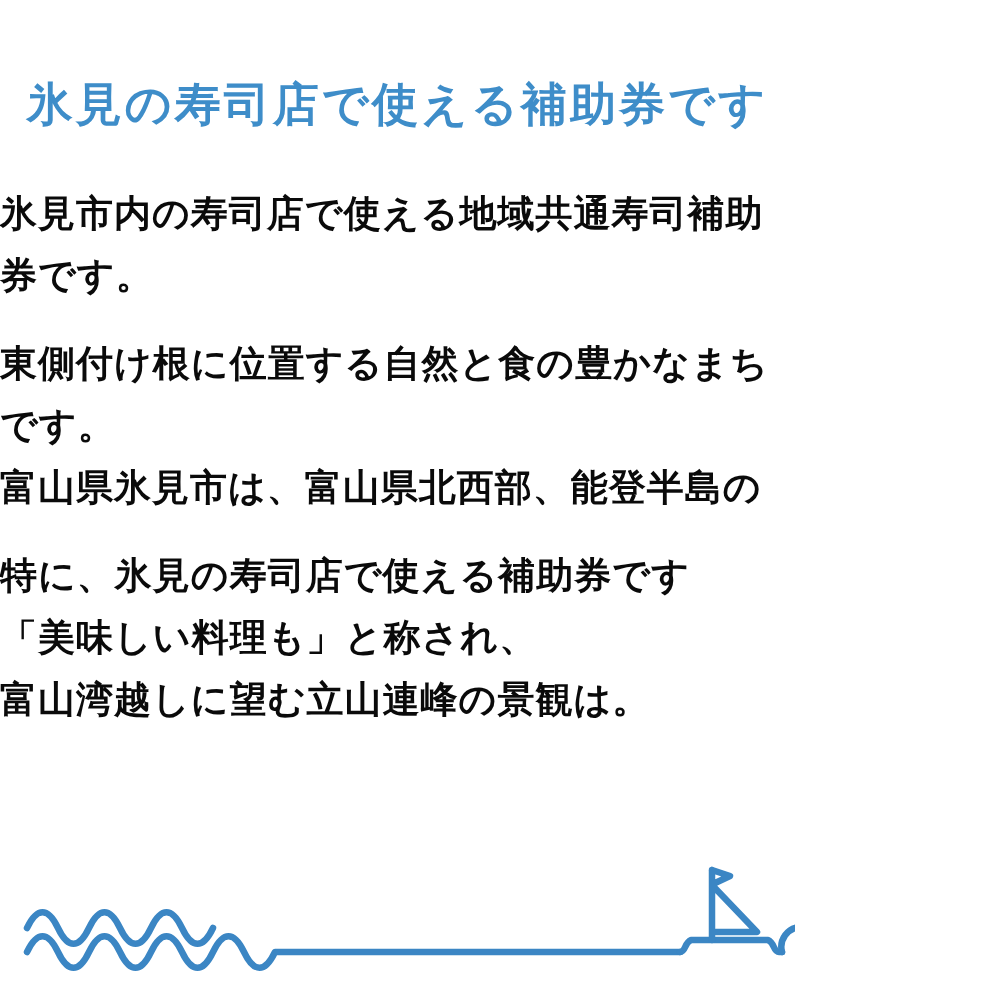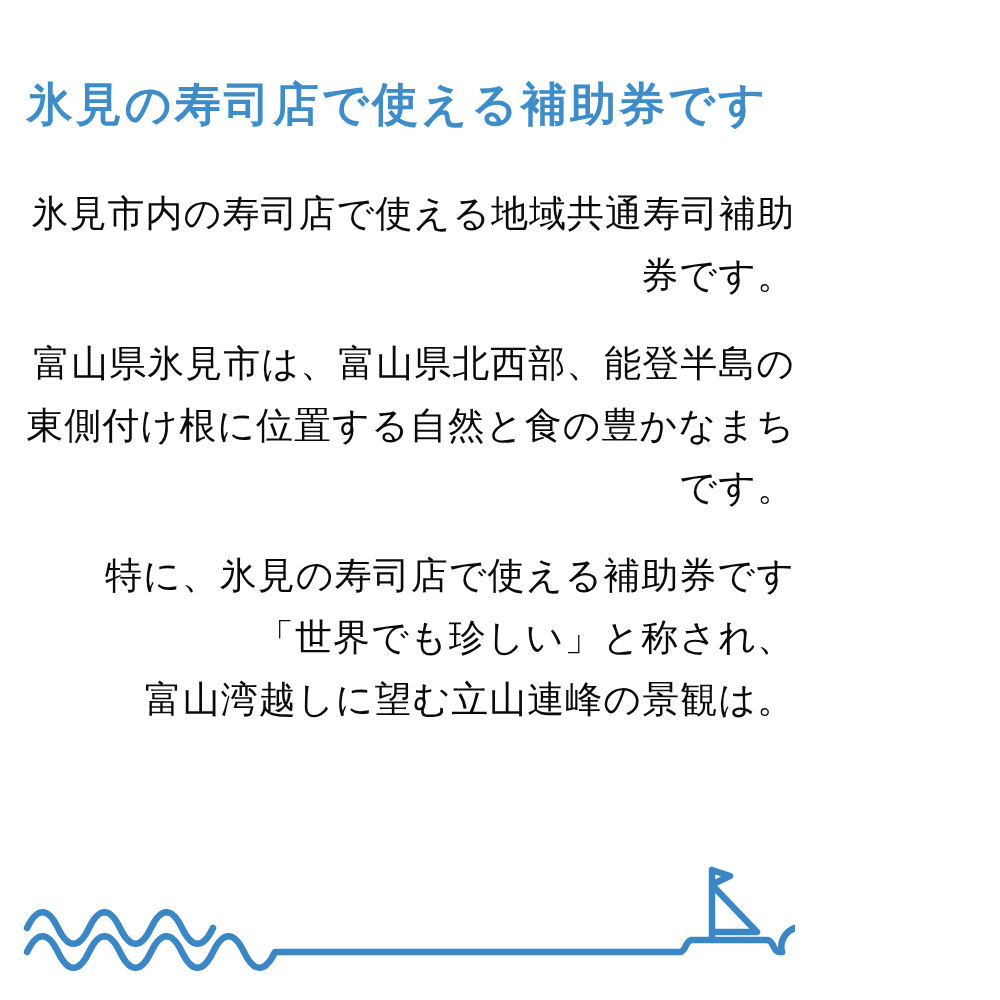--- a/index.html
+++ b/index.html
@@ -21,23 +21,23 @@
     line-height: 46px;
     font-weight: 700;
     letter-spacing: 3px;
     text-align: center;
     color: #3e8dc9;
   }
   .para {
     margin: 26px 0;
     font-size: 37px;
     line-height: 62px;
-    font-weight: 400;
+    font-weight: 700;
     letter-spacing: 1px;
-    text-align: right;
+    text-align: left;
     color: #0a0a0a;
   }
   .para.first {
     margin-top: 56px;
   }
   .ln { display: block; }
   .footer-art {
     position: absolute;
     left: 0;
     top: 850px;
@@ -57,27 +57,27 @@
 
 <div class="page">
 
   <h1 class="title">氷見の寿司店で使える補助券です</h1>
 
   <p class="para first">
     <span class="ln">氷見市内の寿司店で使える地域共通寿司補助券です。</span>
   </p>
 
   <p class="para">
+    <span class="ln">東側付け根に位置する自然と食の豊かなまちです。</span>
     <span class="ln">富山県氷見市は、富山県北西部、能登半島の</span>
-    <span class="ln">東側付け根に位置する自然と食の豊かなまちです。</span>
   </p>
 
   <p class="para">
     <span class="ln">特に、氷見の寿司店で使える補助券です</span>
-    <span class="ln">「世界でも珍しい」と称され、</span>
+    <span class="ln">「美味しい料理も」と称され、</span>
     <span class="ln">富山湾越しに望む立山連峰の景観は。</span>
   </p>
 
 
   <svg class="footer-art" viewBox="0 0 1000 150" xmlns="http://www.w3.org/2000/svg" aria-hidden="true">
 
     <path d="M27,78 c10,-21 21,-21 31,0 c10,21 21,21 31,0 c10,-21 21,-21 31,0 c10,21 21,21 31,0 c10,-21 21,-21 31,0 c10,21 21,21 31,0"></path>
 
     <path d="M27,102 c10,-21 21,-21 31,0 c10,21 21,21 31,0 c10,-21 21,-21 31,0 c10,21 21,21 31,0 c10,-21 21,-21 31,0 c10,21 21,21 31,0 c10,-21 21,-21 31,0 c10,21 21,21 31,0 H680"></path>
 

